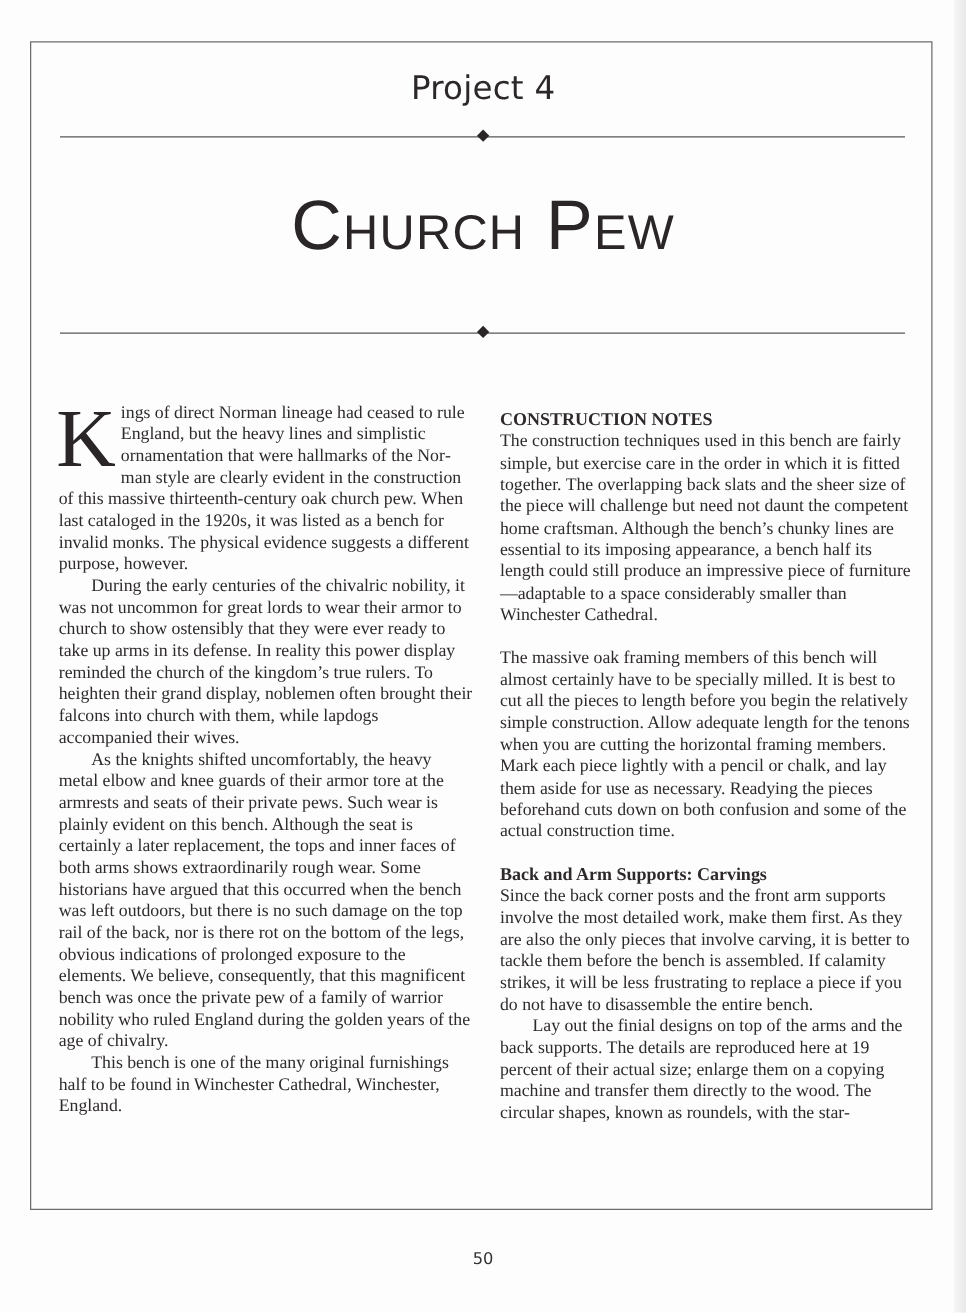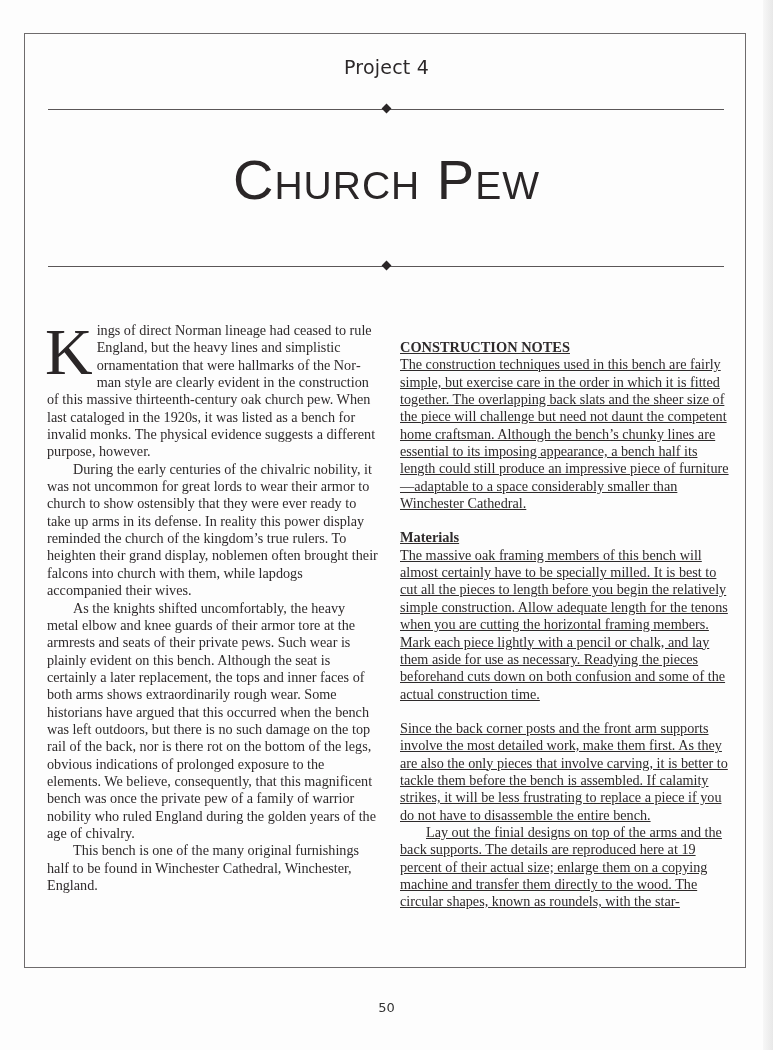--- a/index.html
+++ b/index.html
@@ -12,21 +12,21 @@
   .edge-shadow {
     position: absolute; right: 0; top: 0; width: 10px; height: 1050px;
     background: linear-gradient(to right, #f7f7f7, #e8e8e8);
   }
   .frame {
     position: absolute; left: 24px; top: 33px; width: 722px; height: 935px;
     border: 1.5px solid #6e6b6c; box-sizing: border-box;
   }
   .project-label {
     position: absolute; left: 0; top: 56px; width: 773px; text-align: center;
-    font-family: "DejaVu Sans", sans-serif; font-size: 19px; color: #2c2829;
+    font-family: "DejaVu Sans", sans-serif; font-size: 26px; color: #2c2829;
     letter-spacing: 0.2px;
   }
   .rule {
     position: absolute; left: 48px; width: 676px; height: 0;
     border-top: 1.3px solid #5a5657;
   }
   .rule-1 { top: 109px; }
   .rule-2 { top: 266px; }
   .diamond {
     position: absolute; width: 7px; height: 7px; background: #2a2627;
@@ -37,21 +37,21 @@
   .title {
     position: absolute; left: 0; top: 152px; width: 773px; text-align: center;
     font-family: Liberation Sans, sans-serif; font-size: 56px; color: #2a2627;
     font-variant: small-caps; letter-spacing: 1px; line-height: 1;
   }
   .col {
     position: absolute; font-size: 14.2px; line-height: 17.35px; color: #2e2a2b;
   }
   .col p { margin: 0; }
   .col-left { left: 47px; top: 322px; width: 331px; }
-  .col-right { left: 400px; top: 339px; width: 330px; text-decoration: underline; }
+  .col-right { left: 400px; top: 328px; width: 330px; }
   .indent { text-indent: 26px; }
   .dropcap {
     float: left; font-size: 66px; line-height: 54px; height: 52px;
     margin: 3px 4px 0 -2px; color: #2a2627;
   }
   .heading {
     font-weight: bold; font-size: 14.4px;
   }
   .section-gap { height: 17px; }
   .page-number {
@@ -80,20 +80,20 @@
   <p><span class="dropcap">K</span><span>ings of direct Norman lineage had ceased to rule England, but the heavy lines and simplistic ornamentation that were hallmarks of the Nor­man style are clearly evident in the construction of this massive thirteenth-century oak church pew. When last cataloged in the 1920s, it was listed as a bench for invalid monks. The physical evidence suggests a differ­ent purpose, however.</span></p>
   <p class="indent">During the early centuries of the chivalric nobility, it was not uncommon for great lords to wear their armor to church to show ostensibly that they were ever ready to take up arms in its defense. In reality this power display reminded the church of the kingdom’s true rulers. To heighten their grand display, noblemen often brought their falcons into church with them, while lapdogs accompanied their wives.</p>
   <p class="indent">As the knights shifted uncomfortably, the heavy metal elbow and knee guards of their armor tore at the armrests and seats of their private pews. Such wear is plainly evident on this bench. Although the seat is certainly a later replacement, the tops and inner faces of both arms shows extraordinarily rough wear. Some historians have argued that this occurred when the bench was left outdoors, but there is no such damage on the top rail of the back, nor is there rot on the bottom of the legs, obvious indications of prolonged exposure to the elements. We believe, consequently, that this magnificent bench was once the private pew of a family of warrior nobility who ruled England during the golden years of the age of chivalry.</p>
   <p class="indent">This bench is one of the many original furnishings half to be found in Winchester Cathedral, Winchester, England.</p>
 </div>
 
 <div class="col col-right">
   <p class="heading">CONSTRUCTION NOTES</p>
   <p>The construction techniques used in this bench are fairly simple, but exercise care in the order in which it is fitted together. The overlapping back slats and the sheer size of the piece will challenge but need not daunt the competent home craftsman. Although the bench’s chunky lines are essential to its imposing appearance, a bench half its length could still produce an impressive piece of furniture—adaptable to a space considerably smaller than Winchester Cathedral.</p>
   <div class="section-gap"></div>
-  <p class="heading">Materials</p>
   <p>The massive oak framing members of this bench will almost certainly have to be specially milled. It is best to cut all the pieces to length before you begin the relatively simple construction. Allow adequate length for the tenons when you are cutting the horizontal framing members. Mark each piece lightly with a pen­cil or chalk, and lay them aside for use as necessary. Readying the pieces beforehand cuts down on both confusion and some of the actual construction time.</p>
   <div class="section-gap"></div>
+  <p class="heading">Back and Arm Supports: Carvings</p>
   <p>Since the back corner posts and the front arm supports involve the most detailed work, make them first. As they are also the only pieces that involve carving, it is better to tackle them before the bench is assembled. If calamity strikes, it will be less frustrating to replace a piece if you do not have to disassemble the entire bench.</p>
   <p class="indent">Lay out the finial designs on top of the arms and the back supports. The details are reproduced here at 19 percent of their actual size; enlarge them on a copy­ing machine and transfer them directly to the wood. The circular shapes, known as roundels, with the star-</p>
 </div>
 
 <div class="page-number">50</div>
 
 </body></html>

